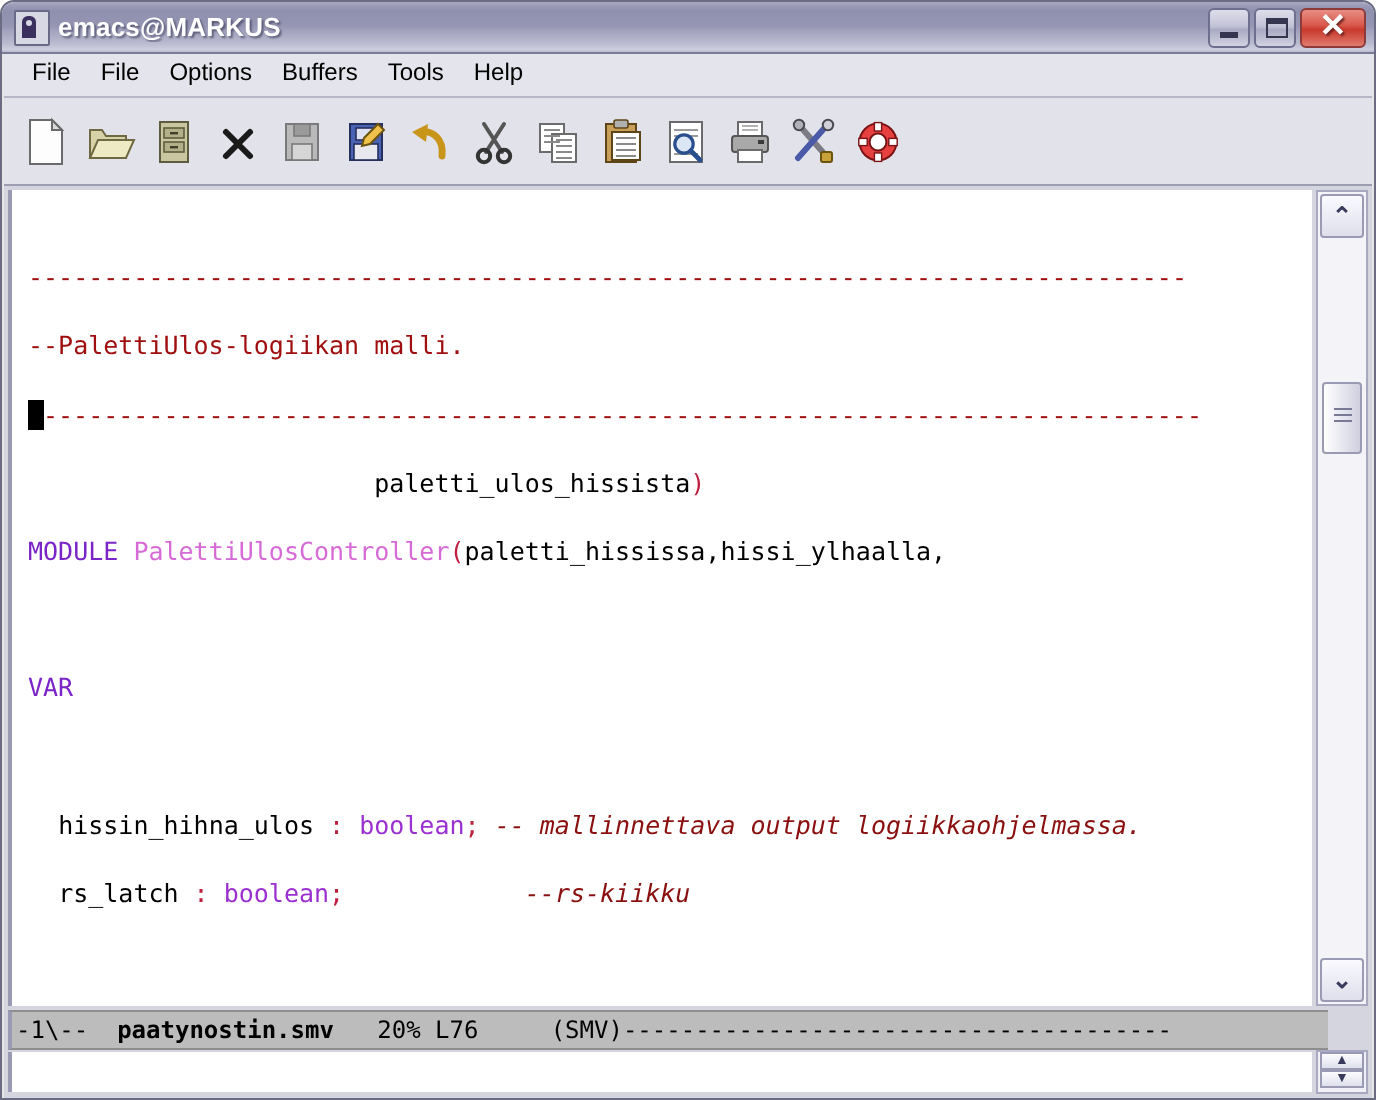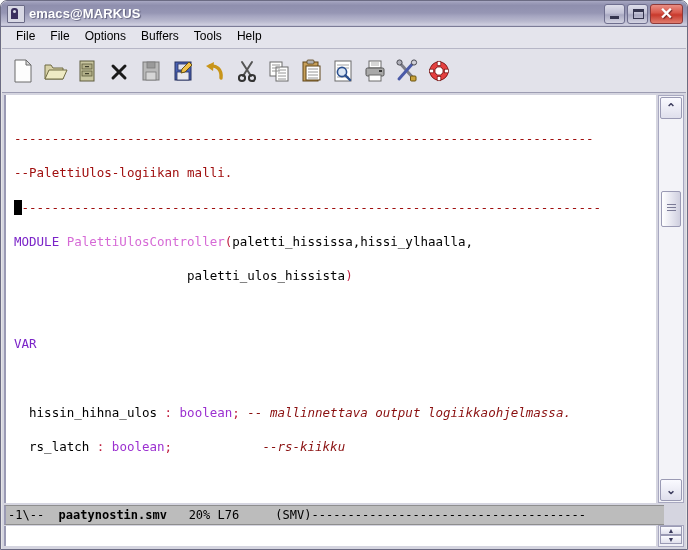--- a/index.html
+++ b/index.html
@@ -475,22 +475,22 @@
   </div>
 
   <div class="textarea-wrap">
 
     <div class="text-panel">
       <div class="code">
 
 <div class="line"><span class="c-comment">-----------------------------------------------------------------------------</span></div>
 <div class="line"><span class="c-comment">--PalettiUlos-logiikan malli.</span></div>
 <div class="line"><span class="cursor"></span><span class="c-comment">-----------------------------------------------------------------------------</span></div>
+<div class="line"><span class="c-plain">                       </span><span class="c-plain">paletti_ulos_hissista</span><span class="c-punct">)</span></div>
 <div class="line"><span class="c-keyword">MODULE</span><span class="c-plain"> </span><span class="c-modname">PalettiUlosController</span><span class="c-punct">(</span><span class="c-plain">paletti_hississa,hissi_ylhaalla,</span></div>
-<div class="line"><span class="c-plain">                       </span><span class="c-plain">paletti_ulos_hissista</span><span class="c-punct">)</span></div>
 <div class="line">&nbsp;</div>
 <div class="line"><span class="c-keyword">VAR</span></div>
 <div class="line">&nbsp;</div>
 <div class="line"><span class="c-plain">  </span><span class="c-plain">hissin_hihna_ulos</span><span class="c-punct"> : </span><span class="c-type">boolean</span><span class="c-punct">;</span><span class="c-plain"> </span><span class="c-comment2">-- mallinnettava output logiikkaohjelmassa.</span></div>
 <div class="line"><span class="c-plain">  </span><span class="c-plain">rs_latch</span><span class="c-punct"> : </span><span class="c-type">boolean</span><span class="c-punct">;</span><span class="c-plain">            </span><span class="c-comment2">--rs-kiikku</span></div>
 <div class="line">&nbsp;</div>
 
 
 
 

